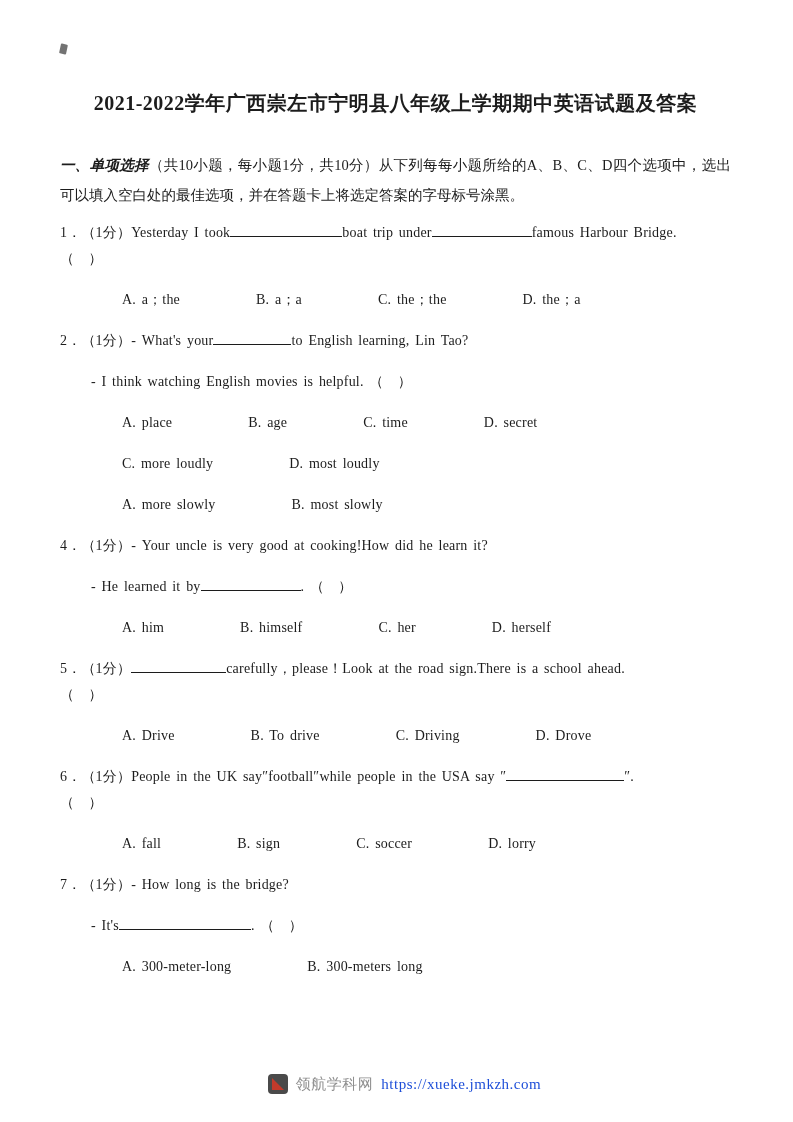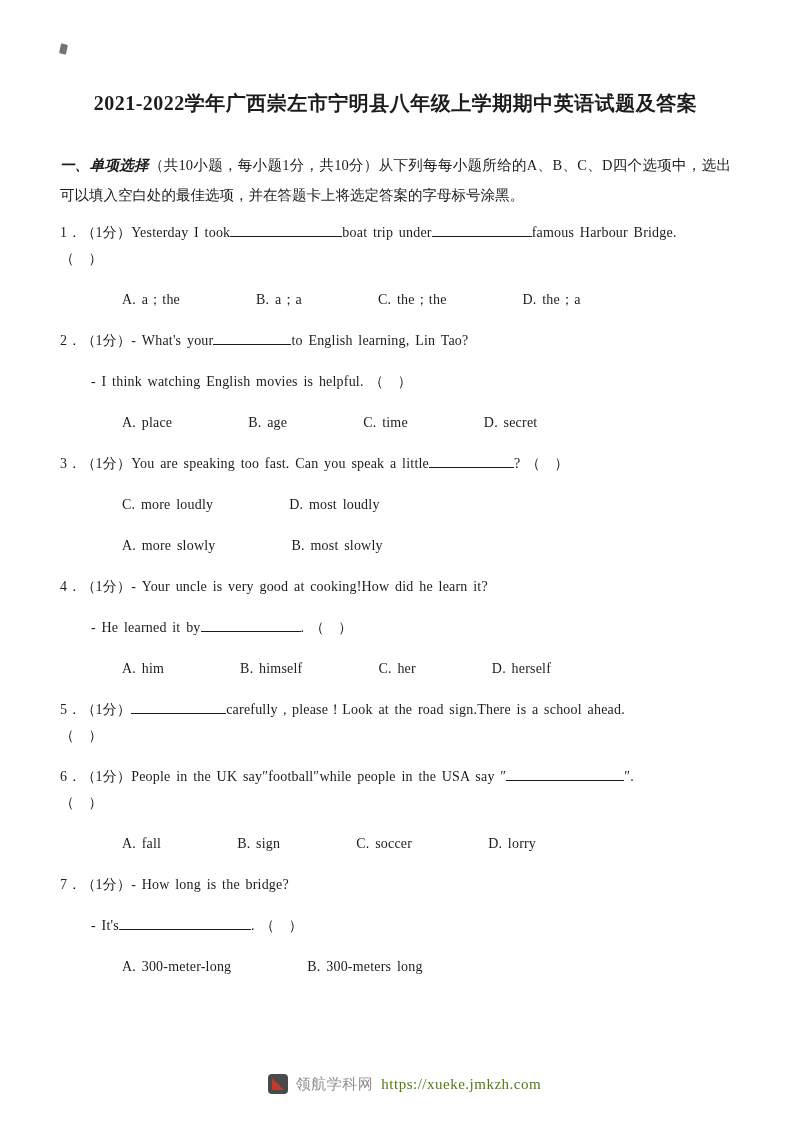--- a/index.html
+++ b/index.html
@@ -29,21 +29,21 @@
   .blank {
     display:inline-block; height:15px; vertical-align:baseline;
     border-bottom:1px solid #1c1c1c;
   }
   .w78{width:78px} .w85{width:85px} .w95{width:95px} .w100{width:100px} .w112{width:112px} .w118{width:118px} .w132{width:132px}
   .footer {
     position:absolute; left:16px; right:0; bottom:28px;
     display:flex; align-items:center; justify-content:center; gap:8px;
     color:#8f8f8f; font-size:15px; letter-spacing:0.5px;
   }
-  .footer .url { color:#4d7c0f; text-decoration:none; }
+  .footer .url { color:#1d4ed8; text-decoration:none; }
   .logo {
     width:20px; height:20px; border-radius:4px; display:inline-block;
     background:#4a4a4a; position:relative; flex:0 0 auto;
   }
   .logo::after {
     content:""; position:absolute; left:4px; top:4px;
     width:0; height:0; border-left:12px solid #c23a2b; border-top:12px solid transparent;
   }
   .scan-mark {
     position:absolute; left:60px; top:44px; width:7px; height:10px;
@@ -67,34 +67,34 @@
     <div class="line options"><span class="opt">A. a；the</span><span class="opt">B. a；a</span><span class="opt">C. the；the</span><span class="opt">D. the；a</span></div>
   </div>
 
   <div>
     <div class="line nowrap"><span>2．（1分）- What's your</span><span class="blank w78"></span><span>to English learning, Lin Tao?</span></div>
     <div class="line sub"><span>- I think watching English movies is helpful. （　）</span></div>
     <div class="line options"><span class="opt">A. place</span><span class="opt">B. age</span><span class="opt">C. time</span><span class="opt">D. secret</span></div>
   </div>
 
   <div>
-    <div class="line nowrap"><span>3．（1分）You are speaking too fast. Can you speak a little</span><span class="blank w85"></span><span>? （　）</span></div>
     <div class="line options"><span class="opt">C. more loudly</span><span class="opt">D. most loudly</span></div>
     <div class="line options"><span class="opt">A. more slowly</span><span class="opt">B. most slowly</span></div>
   </div>
 
   <div>
     <div class="line nowrap"><span>4．（1分）- Your uncle is very good at cooking!How did he learn it?</span></div>
     <div class="line sub"><span>- He learned it by</span><span class="blank w100"></span><span>. （　）</span></div>
     <div class="line options"><span class="opt">A. him</span><span class="opt">B. himself</span><span class="opt">C. her</span><span class="opt">D. herself</span></div>
   </div>
 
   <div>
     <div class="line no-gap nowrap"><span>5．（1分）</span><span class="blank w95"></span><span>carefully，please！Look at the road sign.There is a school ahead.</span></div>
     <div class="line"><span>（　）</span></div>
+    <div class="line options"><span class="opt">A. Drive</span><span class="opt">B. To drive</span><span class="opt">C. Driving</span><span class="opt">D. Drove</span></div>
   </div>
 
   <div>
     <div class="line no-gap nowrap"><span>6．（1分）People in the UK say″football″while people in the USA say ″</span><span class="blank w118"></span><span>″.</span></div>
     <div class="line"><span>（　）</span></div>
     <div class="line options"><span class="opt">A. fall</span><span class="opt">B. sign</span><span class="opt">C. soccer</span><span class="opt">D. lorry</span></div>
   </div>
 
   <div>
     <div class="line nowrap"><span>7．（1分）- How long is the bridge?</span></div>

